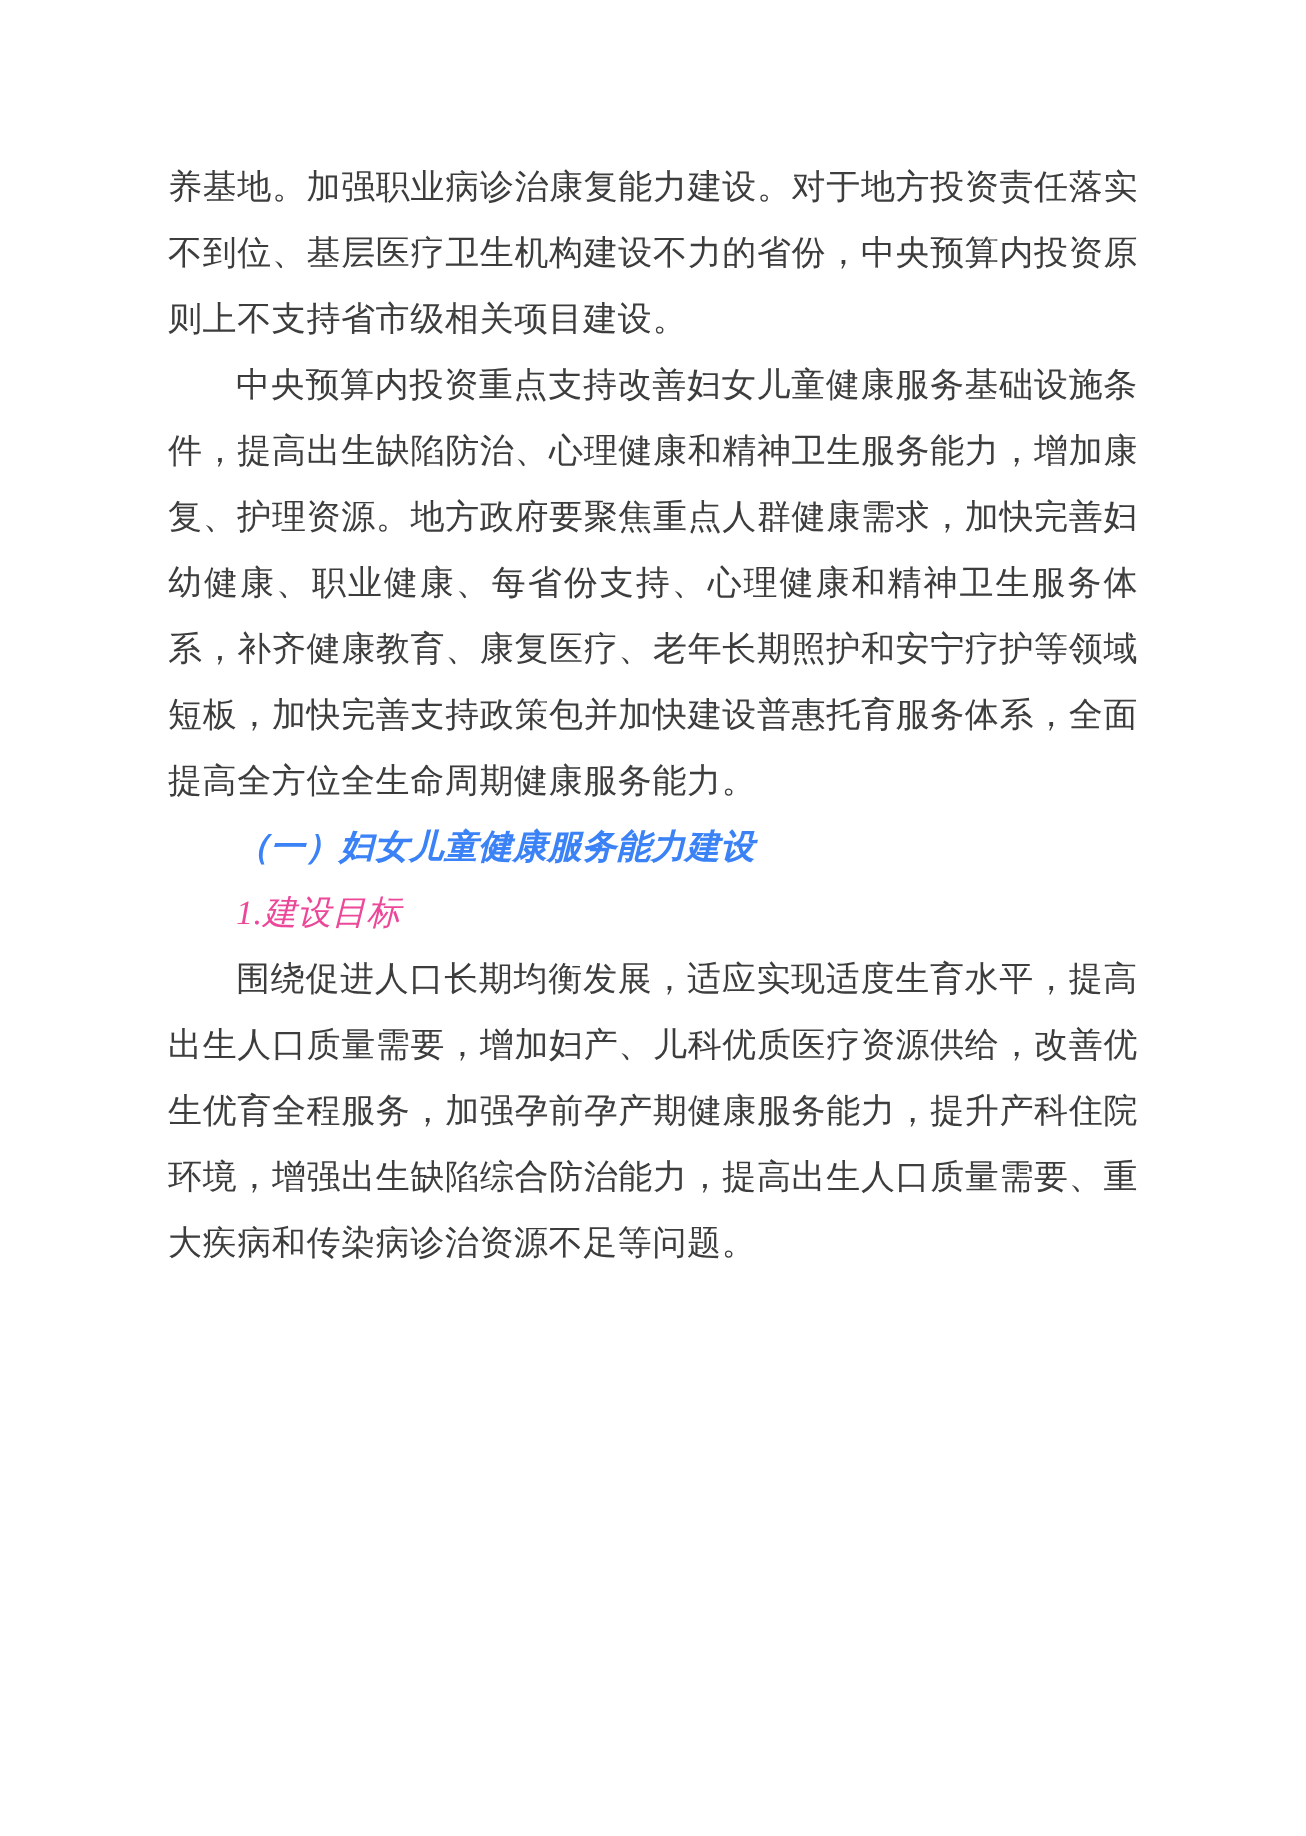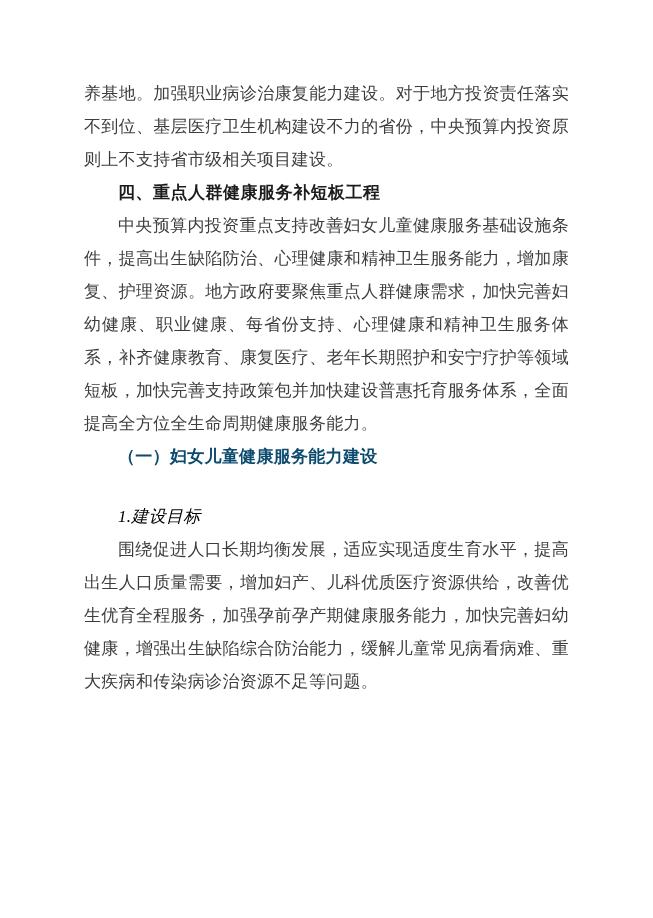--- a/index.html
+++ b/index.html
@@ -30,34 +30,33 @@
   .doc-body p.indent {
     text-indent: 2em;
   }
   .doc-body p.heading {
     font-family: "Liberation Sans", "DejaVu Sans", sans-serif;
     font-weight: bold;
     color: #1c1c1c;
     letter-spacing: 0.5px;
   }
   .doc-body p.kaiti-heading {
+    font-style: italic;
     font-weight: bold;
-    color: #0c4a6e;
+    color: #3b82f6;
   }
   .doc-body p.kaiti-sub {
     font-style: italic;
-    color: #000000;
-    margin-top: 27px;
+    color: #ec4899;
   }
 </style>
 </head>
 <body>
 
 <div class="page">
   <div class="doc-body">
     <p class="body-text">养基地。加强职业病诊治康复能力建设。对于地方投资责任落实不到位、基层医疗卫生机构建设不力的省份，中央预算内投资原则上不支持省市级相关项目建设。</p>
-    <p class="heading indent">四、重点人群健康服务补短板工程</p>
     <p class="body-text indent">中央预算内投资重点支持改善妇女儿童健康服务基础设施条件，提高出生缺陷防治、心理健康和精神卫生服务能力，增加康复、护理资源。地方政府要聚焦重点人群健康需求，加快完善妇幼健康、职业健康、每省份支持、心理健康和精神卫生服务体系，补齐健康教育、康复医疗、老年长期照护和安宁疗护等领域短板，加快完善支持政策包并加快建设普惠托育服务体系，全面提高全方位全生命周期健康服务能力。</p>
     <p class="kaiti-heading indent">（一）妇女儿童健康服务能力建设</p>
     <p class="kaiti-sub indent">1.建设目标</p>
-    <p class="body-text indent">围绕促进人口长期均衡发展，适应实现适度生育水平，提高出生人口质量需要，增加妇产、儿科优质医疗资源供给，改善优生优育全程服务，加强孕前孕产期健康服务能力，加快完善妇幼健康，增强出生缺陷综合防治能力，缓解儿童常见病看病难、重大疾病和传染病诊治资源不足等问题。</p>
+    <p class="body-text indent">围绕促进人口长期均衡发展，适应实现适度生育水平，提高出生人口质量需要，增加妇产、儿科优质医疗资源供给，改善优生优育全程服务，加强孕前孕产期健康服务能力，提升产科住院环境，增强出生缺陷综合防治能力，提高出生人口质量需要、重大疾病和传染病诊治资源不足等问题。</p>
   </div>
 </div>
 
 </body></html>

